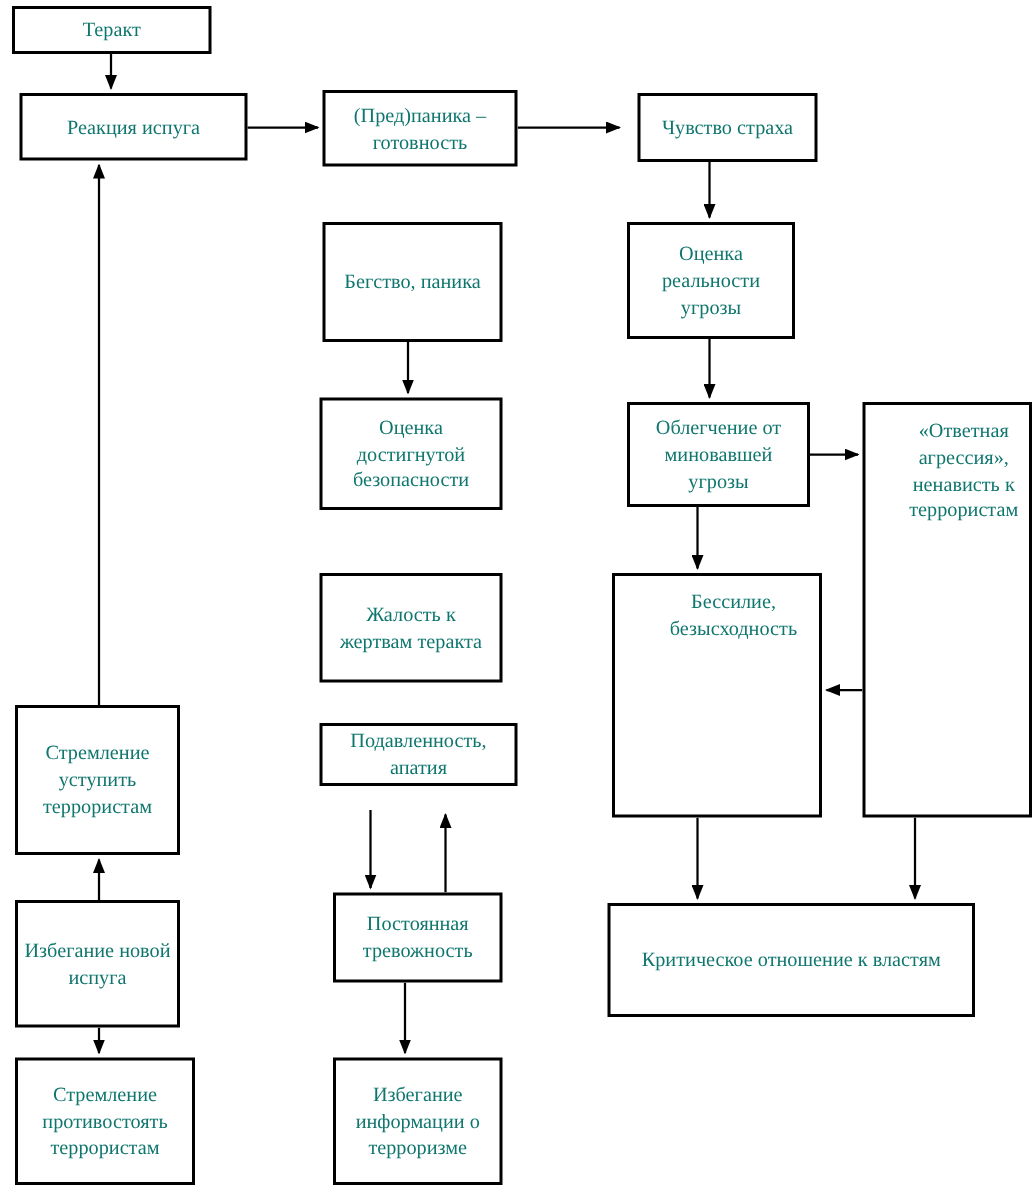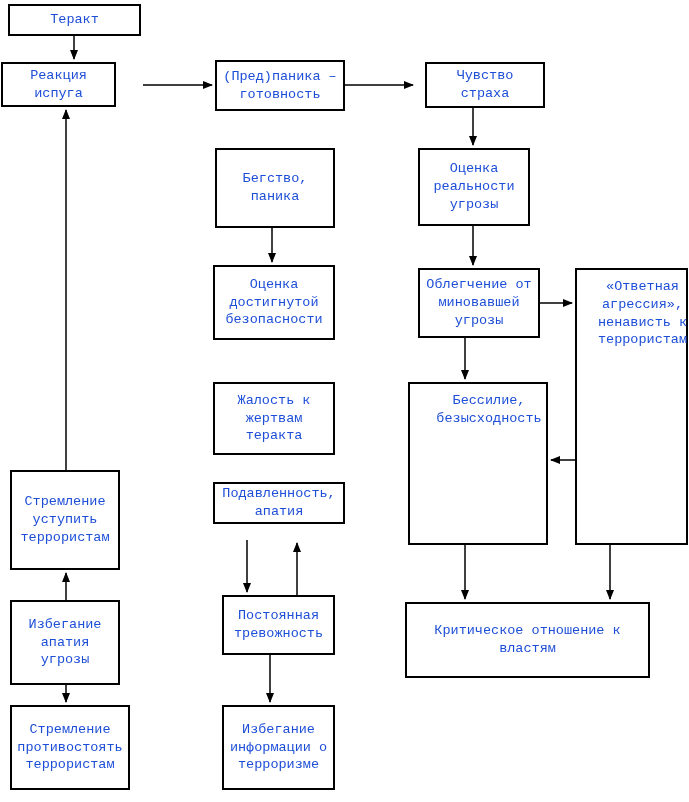--- a/index.html
+++ b/index.html
@@ -1,21 +1,21 @@
 <!DOCTYPE html>
 <html><head>
 <meta charset="utf-8">
 <style>
   html,body{margin:0;padding:0;background:#fff;}
   .canvas{
     position:relative;
     width:689px;height:802px;
     background:#fff;
-    font-family:Liberation Mono, monospace;
-    color:#1d4ed8;
+    font-family:Liberation Serif, serif;
+    color:#0f766e;
   }
   .arrows{position:absolute;left:0;top:0;width:689px;height:802px;pointer-events:none;}
   .node{
     position:absolute;
     border:2px solid #000;
     background:#fff;
     display:flex;
     align-items:center;
     justify-content:center;
     text-align:center;
@@ -51,21 +51,21 @@
     <line x1="247" y1="540" x2="247" y2="592" stroke="#000" stroke-width="1.5" marker-end="url(#arr)"></line>
     <line x1="297" y1="595" x2="297" y2="543" stroke="#000" stroke-width="1.5" marker-end="url(#arr)"></line>
     <line x1="270" y1="655" x2="270" y2="702" stroke="#000" stroke-width="1.5" marker-end="url(#arr)"></line>
     <line x1="66" y1="600" x2="66" y2="573" stroke="#000" stroke-width="1.5" marker-end="url(#arr)"></line>
     <line x1="66" y1="685" x2="66" y2="702" stroke="#000" stroke-width="1.5" marker-end="url(#arr)"></line>
     <line x1="66" y1="470" x2="66" y2="110" stroke="#000" stroke-width="1.5" marker-end="url(#arr)"></line>
   </svg>
 
   <div class="node" style="left:8px;top:4px;width:133px;height:32px">Теракт</div>
 
-  <div class="node" style="left:1px;top:62px;width:115px;height:45px">Реакция испуга</div>
+  <div class="node" style="left:13px;top:62px;width:152px;height:45px">Реакция испуга</div>
 
   <div class="node" style="left:215px;top:60px;width:130px;height:51px">(Пред)паника – готовность</div>
 
   <div class="node" style="left:425px;top:62px;width:120px;height:46px">Чувство страха</div>
 
   <div class="node" style="left:215px;top:148px;width:120px;height:80px">Бегство, паника</div>
 
   <div class="node" style="left:418px;top:148px;width:112px;height:78px">Оценка реальности угрозы</div>
 
   <div class="node" style="left:213px;top:265px;width:122px;height:75px">Оценка достигнутой безопасности</div>
@@ -77,21 +77,21 @@
   <div class="node" style="left:213px;top:382px;width:122px;height:73px">Жалость к жертвам теракта</div>
 
   <div class="node align-top" style="left:408px;top:382px;width:140px;height:163px">Бессилие, безысходность</div>
 
   <div class="node" style="left:213px;top:482px;width:132px;height:42px">Подавленность, апатия</div>
 
   <div class="node" style="left:10px;top:470px;width:110px;height:100px">Стремление уступить террористам</div>
 
   <div class="node" style="left:222px;top:595px;width:113px;height:60px">Постоянная тревожность</div>
 
-  <div class="node" style="left:10px;top:600px;width:110px;height:85px">Избегание апатия угрозы</div>
+  <div class="node" style="left:10px;top:600px;width:110px;height:85px">Избегание новой испуга</div>
 
   <div class="node" style="left:405px;top:602px;width:245px;height:76px">Критическое отношение к властям</div>
 
   <div class="node" style="left:222px;top:705px;width:113px;height:85px">Избегание информации о терроризме</div>
 
   <div class="node" style="left:10px;top:705px;width:120px;height:85px">Стремление противостоять террористам</div>
 
 </div>
 
 </body></html>

